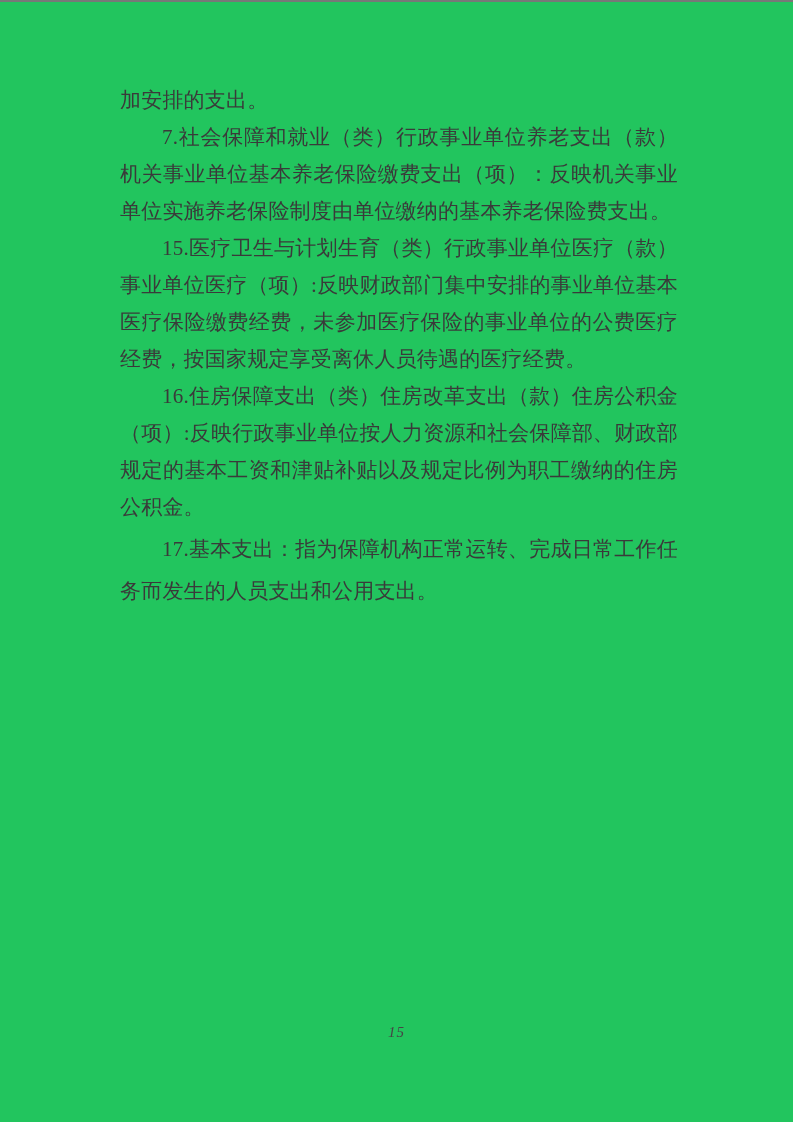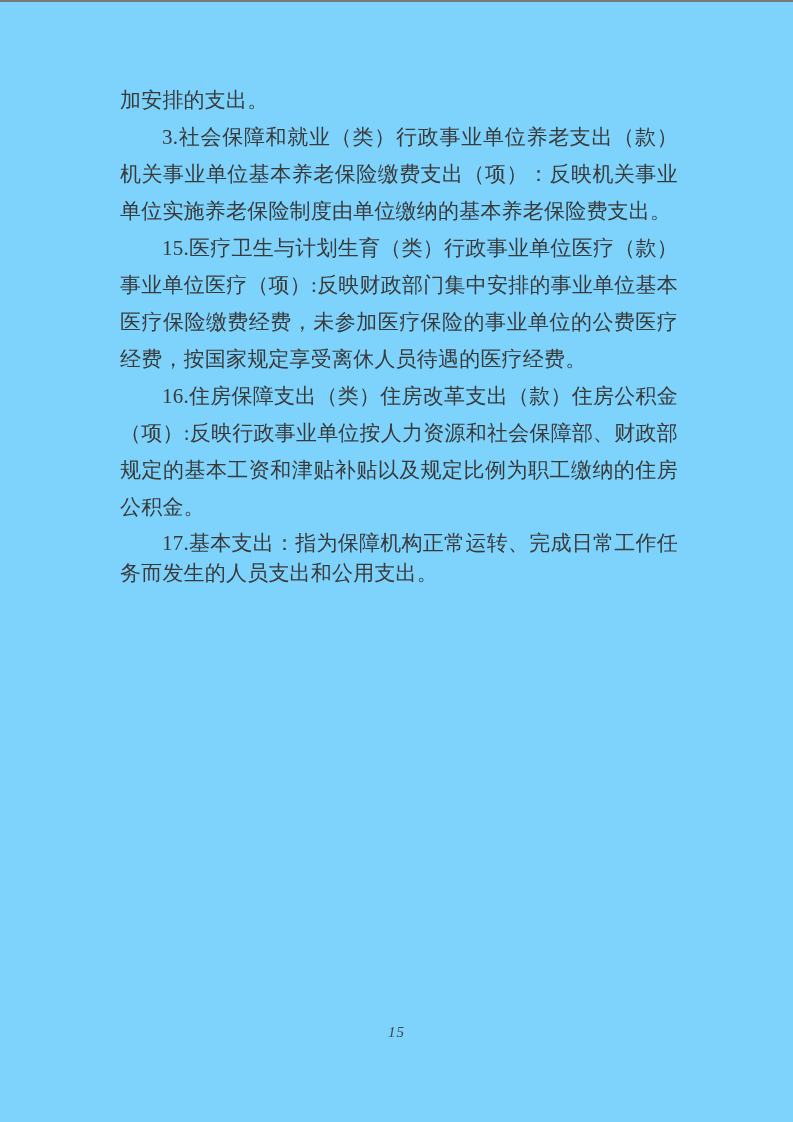--- a/index.html
+++ b/index.html
@@ -4,21 +4,21 @@
 <style>
   html, body {
     margin: 0;
     padding: 0;
     background: #ffffff;
   }
   .page {
     position: relative;
     width: 793px;
     height: 1122px;
-    background: #7dd3fc;
+    background: #22c55e;
     overflow: hidden;
     font-family: "Liberation Serif", "DejaVu Serif", serif;
     color: #3a3a3a;
   }
   .scan-edge {
     position: absolute;
     top: 0;
     left: 0;
     right: 0;
     height: 2px;
@@ -35,21 +35,21 @@
     letter-spacing: 0.2px;
   }
   .content p {
     margin: 0;
     padding: 0;
   }
   .content p.indent {
     text-indent: 42px;
   }
   .content p.spaced {
-    line-height: 30px;
+    line-height: 42px;
   }
   .content p.sp-a { margin-top: 2px; }
   .content p.sp-b { margin-top: 5px; }
   .page-footer {
     position: absolute;
     left: 0;
     right: 0;
     top: 1023px;
     text-align: center;
     font-style: italic;
@@ -62,21 +62,21 @@
 </style>
 </head>
 <body>
 
 <div class="page">
 
   <div class="scan-edge"></div>
 
   <main class="content">
     <p>加安排的支出。</p>
-    <p class="indent">3.社会保障和就业（类）行政事业单位养老支出（款）机关事业单位基本养老保险缴费支出（项）：反映机关事业单位实施养老保险制度由单位缴纳的基本养老保险费支出。</p>
+    <p class="indent">7.社会保障和就业（类）行政事业单位养老支出（款）机关事业单位基本养老保险缴费支出（项）：反映机关事业单位实施养老保险制度由单位缴纳的基本养老保险费支出。</p>
     <p class="indent">15.医疗卫生与计划生育（类）行政事业单位医疗（款）事业单位医疗（项）:反映财政部门集中安排的事业单位基本医疗保险缴费经费，未参加医疗保险的事业单位的公费医疗经费，按国家规定享受离休人员待遇的医疗经费。</p>
     <p class="indent">16.住房保障支出（类）住房改革支出（款）住房公积金（项）:反映行政事业单位按人力资源和社会保障部、财政部规定的基本工资和津贴补贴以及规定比例为职工缴纳的住房公积金。</p>
     <p class="indent spaced sp-a">17.基本支出：指为保障机构正常运转、完成日常工作任务而发生的人员支出和公用支出。</p>
   </main>
 
   <footer class="page-footer">
     <span class="page-number">15</span>
   </footer>
 
 </div>

